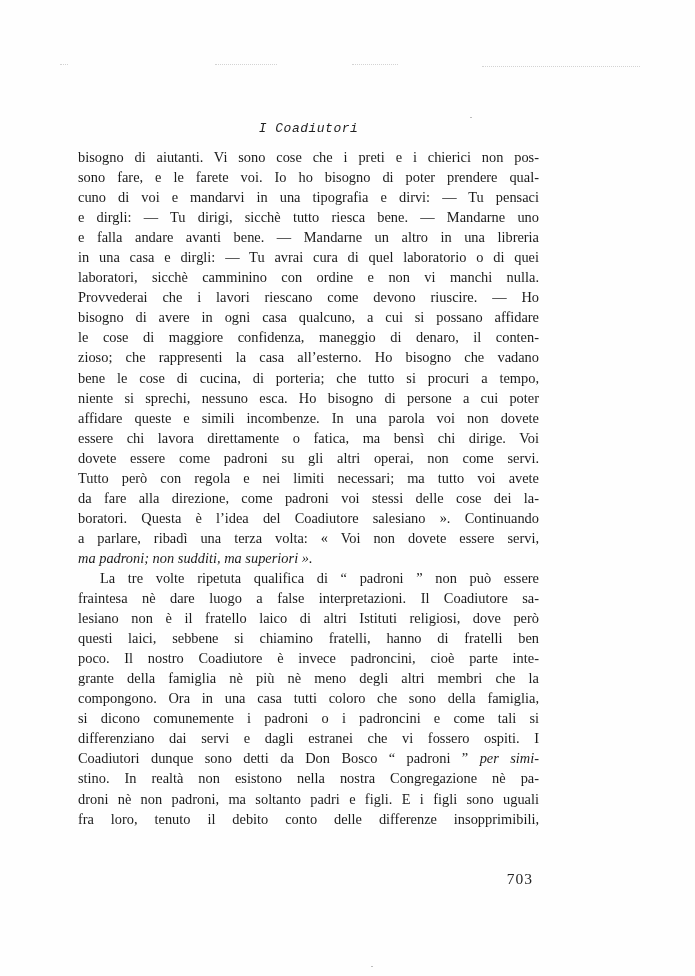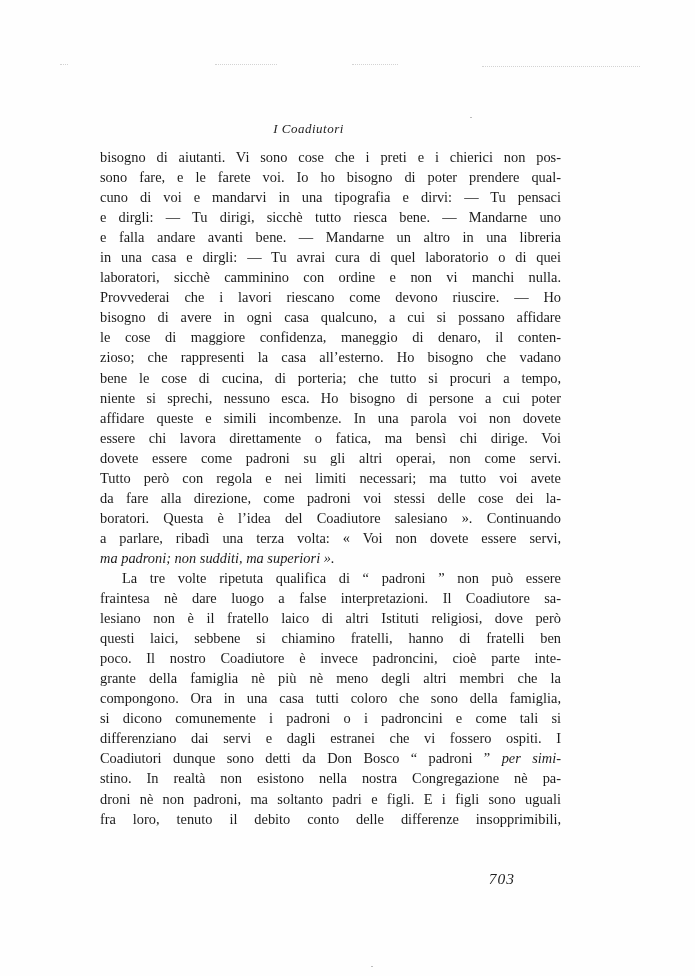--- a/index.html
+++ b/index.html
@@ -19,27 +19,27 @@
   .running-header {
     position: absolute;
     top: 121px;
     left: 78px;
     width: 461px;
     text-align: center;
     font-style: italic;
     font-size: 13px;
     letter-spacing: 0.5px;
     color: #222222;
+    font-family: Liberation Mono, monospace;
   }
   .body-text {
     position: absolute;
     top: 147px;
     left: 78px;
     width: 461px;
-    margin-left: 22px;
   }
   .line {
     font-size: 14.4px;
     line-height: 20.05px;
     text-align: justify;
     text-align-last: justify;
     white-space: normal;
   }
   .line.para-end {
     text-align-last: left;
@@ -47,26 +47,25 @@
   }
   .line.indent {
     text-indent: 22px;
   }
   .it {
     font-style: italic;
   }
   .page-number {
     position: absolute;
     top: 870px;
-    left: 68px;
+    left: 86px;
     width: 461px;
     text-align: right;
     padding-right: 14px;
     box-sizing: border-box;
-    font-style: italic;
     font-size: 15.5px;
     letter-spacing: 1px;
     color: #1f1f1f;
   }
   .scan-artifact {
     position: absolute;
     border-top: 1px dotted #c9c9c9;
     opacity: 0.8;
     height: 0;
   }

